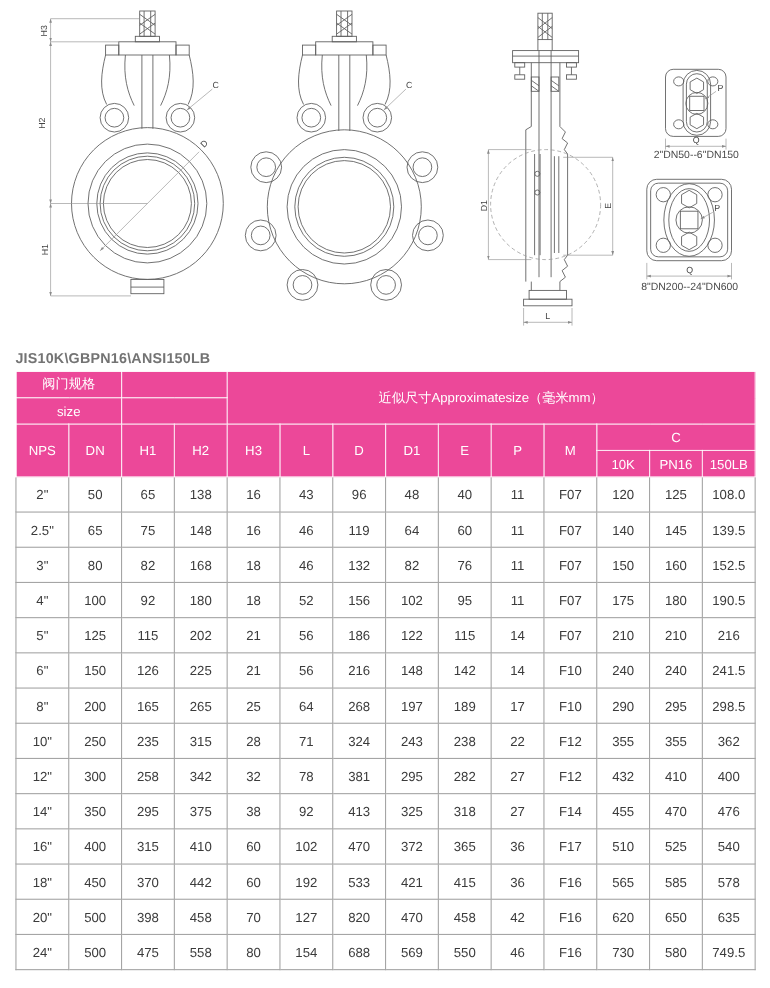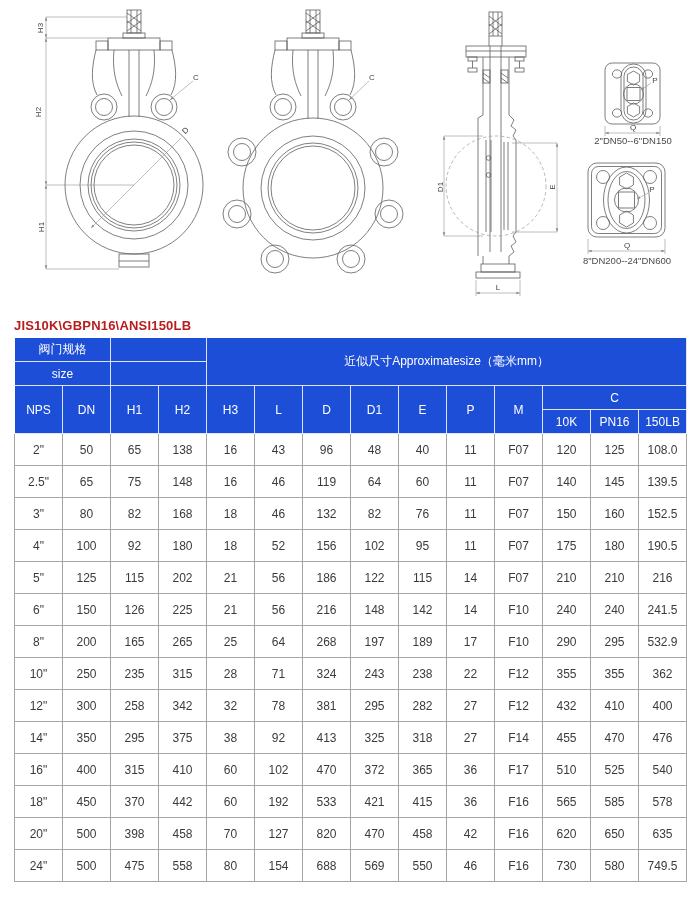--- a/index.html
+++ b/index.html
@@ -8,27 +8,27 @@
 
   
   .drawings { display:block; width:700px; height:312px; }
   .outline { stroke:#5e5e5e; stroke-width:0.8; fill:none; }
   .thin    { stroke:#8a8a8a; stroke-width:0.55; fill:none; }
   .dash    { stroke:#9a9a9a; stroke-width:0.7; fill:none; stroke-dasharray:3.5,2.5; }
   .dimtxt  { font-size:8px; fill:#444; }
   .captxt  { font-size:9.5px; fill:#4a4a4a; }
 
   
-  .sheet-title { margin:6px 0 4px 14px; font-size:13px; font-weight:bold; color:#b91c1c; letter-spacing:0.2px; }
+  .sheet-title { margin:6px 0 4px 14px; font-size:13px; font-weight:bold; color:#737373; letter-spacing:0.2px; }
 
   
   table.spec { border-collapse:collapse; table-layout:fixed; width:672px; margin-left:14px; }
   table.spec col { width:48px; }
   table.spec thead th {
-    background:#1d4ed8; color:#ffffff; font-weight:normal; font-size:12px;
+    background:#ec4899; color:#ffffff; font-weight:normal; font-size:12px;
     border:1px solid rgba(255,255,255,0.85); text-align:center; vertical-align:middle;
   }
   tr.hrow1 th, tr.hrow2 th { height:24px; }
   tr.hrow3 th, tr.hrow4 th { height:24px; }
   table.spec tbody td {
     height:32px; border:1px solid #a5a5a5; text-align:center; vertical-align:middle;
     font-size:12px; color:#3b3b3b; background:#fff;
   }
 </style>
 </head>
@@ -423,21 +423,21 @@
           <td>265</td>
           <td>25</td>
           <td>64</td>
           <td>268</td>
           <td>197</td>
           <td>189</td>
           <td>17</td>
           <td>F10</td>
           <td>290</td>
           <td>295</td>
-          <td>532.9</td>
+          <td>298.5</td>
         </tr>
         <tr>
           <td>10"</td>
           <td>250</td>
           <td>235</td>
           <td>315</td>
           <td>28</td>
           <td>71</td>
           <td>324</td>
           <td>243</td>

